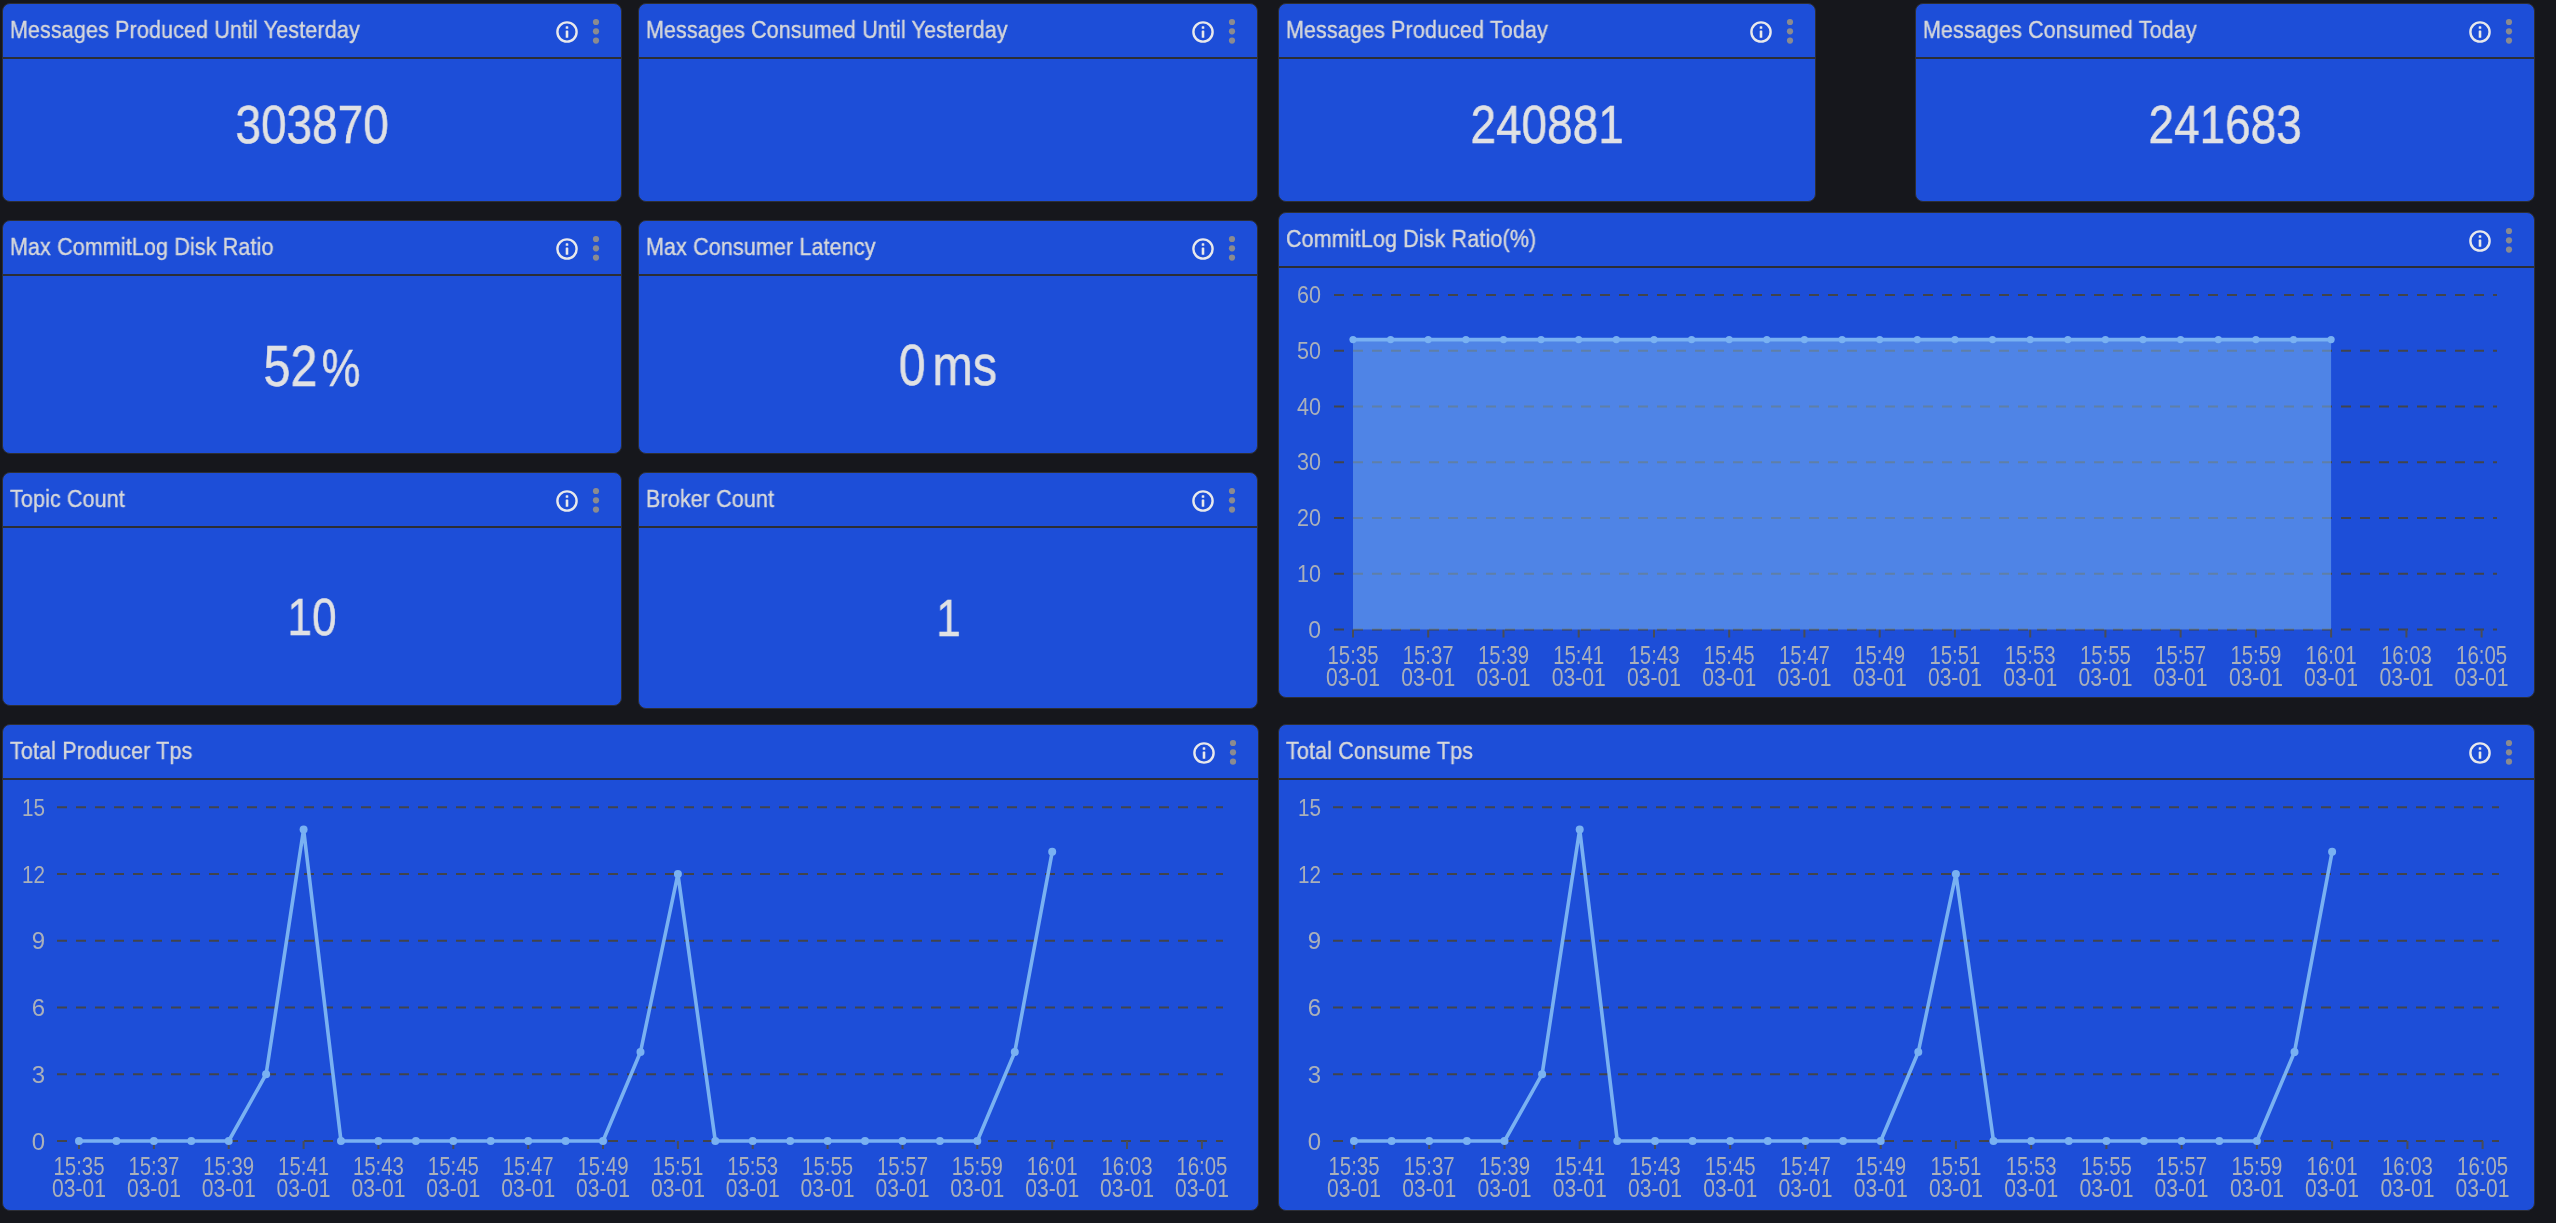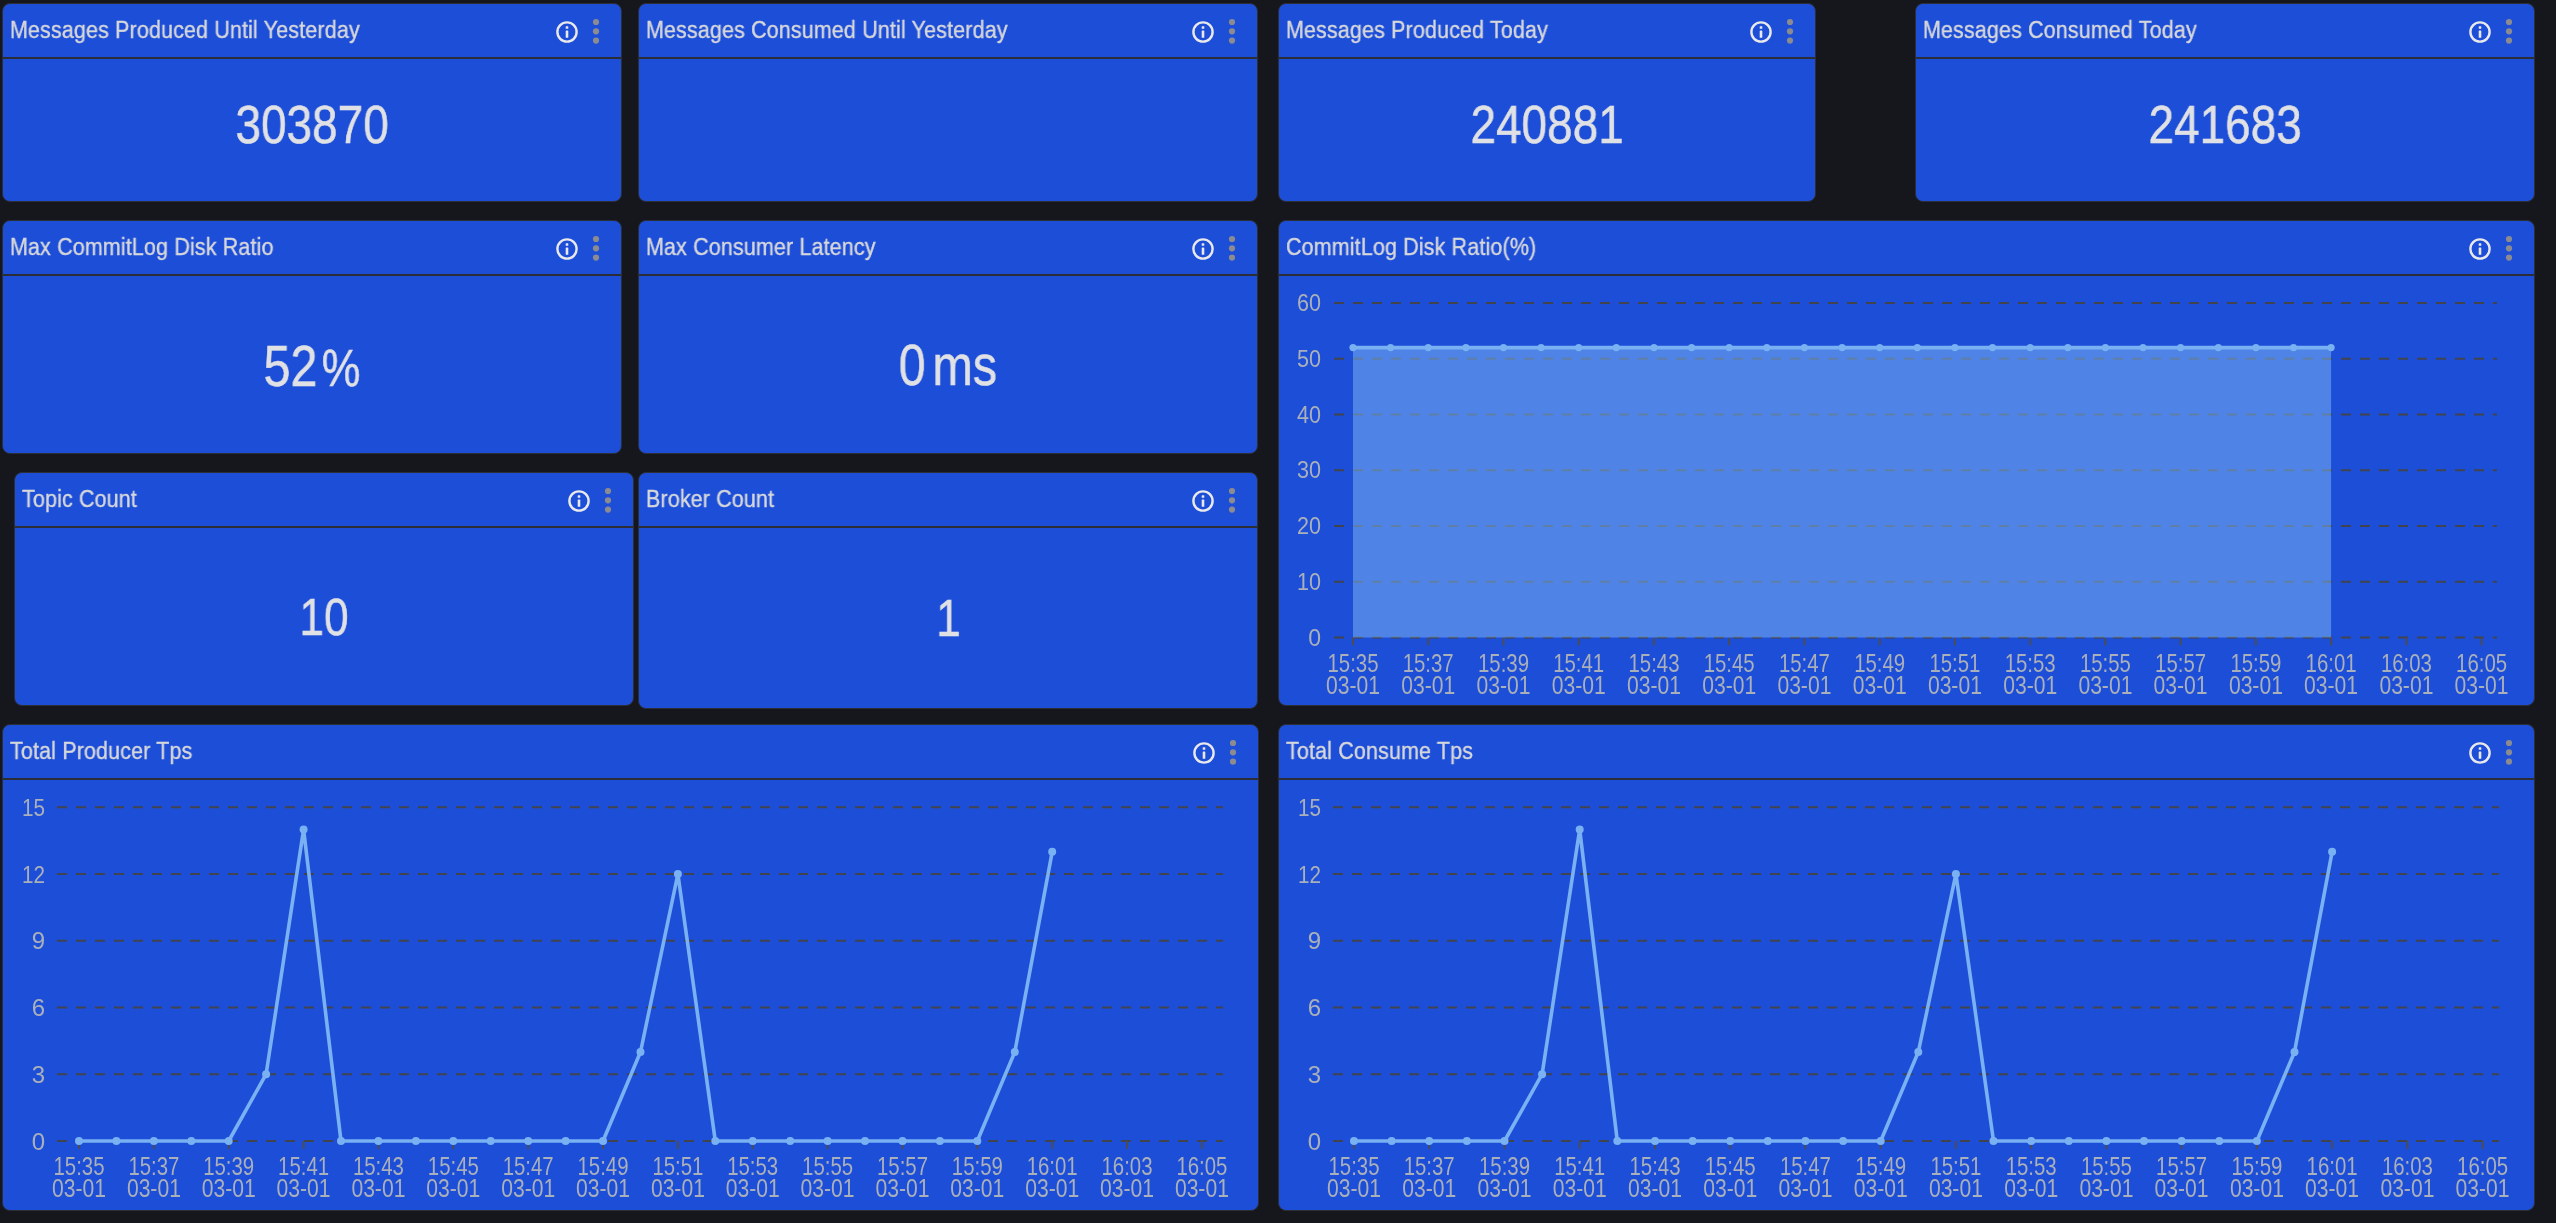--- a/index.html
+++ b/index.html
@@ -117,21 +117,21 @@
       <circle cx="4" cy="4" r="3.1" fill="#8b8b90"></circle>
       <circle cx="4" cy="13.3" r="3.1" fill="#8b8b90"></circle>
       <circle cx="4" cy="22.6" r="3.1" fill="#8b8b90"></circle>
     </svg>
     </div>
   <div class="body">
       <div class="val" style="transform:translateY(-1px) scaleX(0.85);">0<span style="margin-left:8px">ms</span></div>
     </div>
 </div>
 
-<div class="panel" style="left:1278px;top:220px;width:1257px;height:486px;border-radius:8px;">
+<div class="panel" style="left:1278px;top:212px;width:1257px;height:486px;border-radius:8px;">
   <div class="hdr">
       <span class="title">CommitLog Disk Ratio(%)</span>
     <svg class="ic-info" width="24" height="24" viewBox="0 0 24 24" style="right:42px;">
       <circle cx="12" cy="12" r="9.6" fill="none" stroke="#e9e9eb" stroke-width="2.4"></circle>
       <rect x="10.7" y="6.2" width="2.6" height="2.6" rx="0.6" fill="#e9e9eb"></rect>
       <rect x="10.7" y="10.4" width="2.6" height="7.4" rx="0.6" fill="#e9e9eb"></rect>
     </svg>
     <svg class="ic-kebab" width="8" height="28" viewBox="0 0 8 28" style="right:21px;">
       <circle cx="4" cy="4" r="3.1" fill="#8b8b90"></circle>
       <circle cx="4" cy="13.3" r="3.1" fill="#8b8b90"></circle>
@@ -226,21 +226,21 @@
 <circle cx="826.4" cy="126.6" r="3.6" fill="#79b1f2"></circle>
 <circle cx="864.0" cy="126.6" r="3.6" fill="#79b1f2"></circle>
 <circle cx="901.6" cy="126.6" r="3.6" fill="#79b1f2"></circle>
 <circle cx="939.3" cy="126.6" r="3.6" fill="#79b1f2"></circle>
 <circle cx="976.9" cy="126.6" r="3.6" fill="#79b1f2"></circle>
 <circle cx="1014.5" cy="126.6" r="3.6" fill="#79b1f2"></circle>
 <circle cx="1052.1" cy="126.6" r="3.6" fill="#79b1f2"></circle>
 </svg>
 </div>
 
-<div class="panel" style="left:14px;top:472px;width:620px;height:234px;">
+<div class="panel" style="left:2px;top:472px;width:620px;height:234px;">
   <div class="hdr">
       <span class="title">Topic Count</span>
     <svg class="ic-info" width="24" height="24" viewBox="0 0 24 24" style="right:42px;">
       <circle cx="12" cy="12" r="9.6" fill="none" stroke="#e9e9eb" stroke-width="2.4"></circle>
       <rect x="10.7" y="6.2" width="2.6" height="2.6" rx="0.6" fill="#e9e9eb"></rect>
       <rect x="10.7" y="10.4" width="2.6" height="7.4" rx="0.6" fill="#e9e9eb"></rect>
     </svg>
     <svg class="ic-kebab" width="8" height="28" viewBox="0 0 8 28" style="right:21px;">
       <circle cx="4" cy="4" r="3.1" fill="#8b8b90"></circle>
       <circle cx="4" cy="13.3" r="3.1" fill="#8b8b90"></circle>

